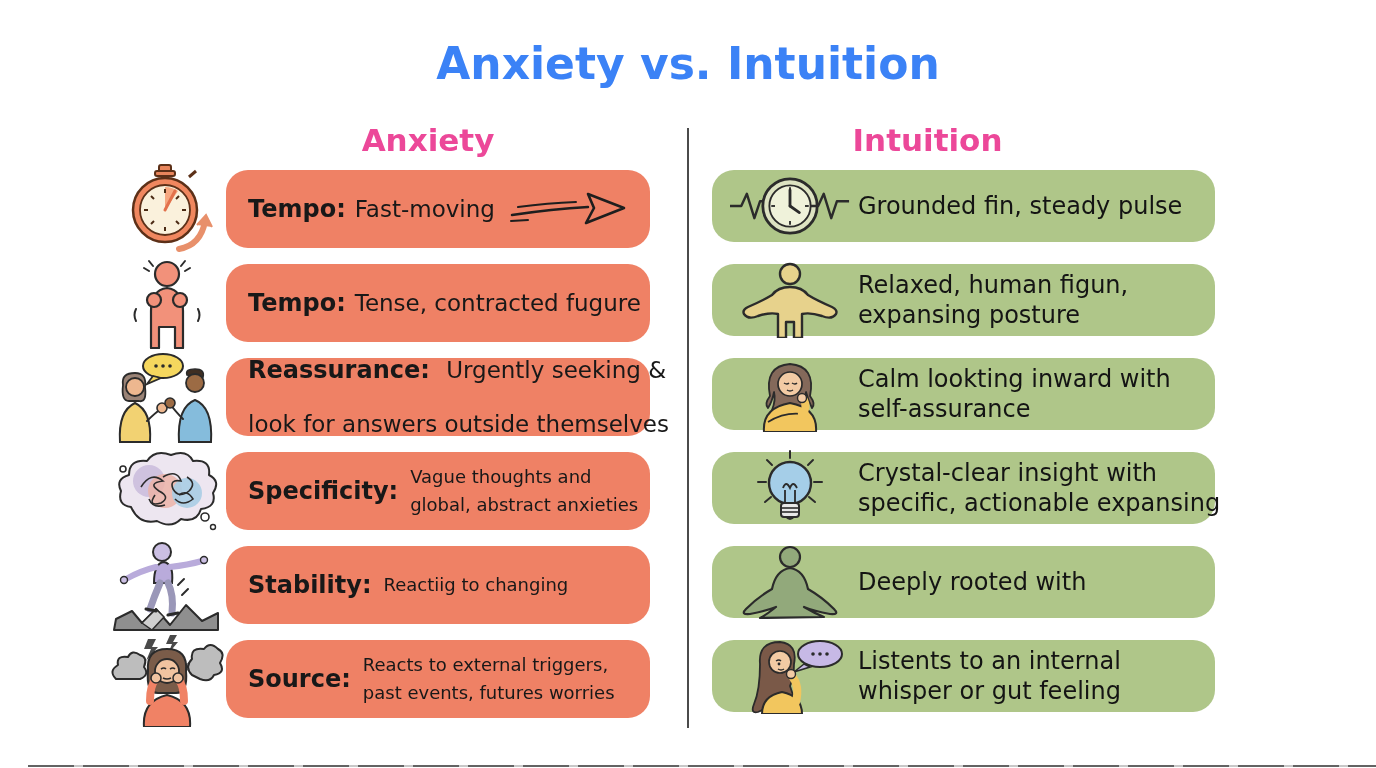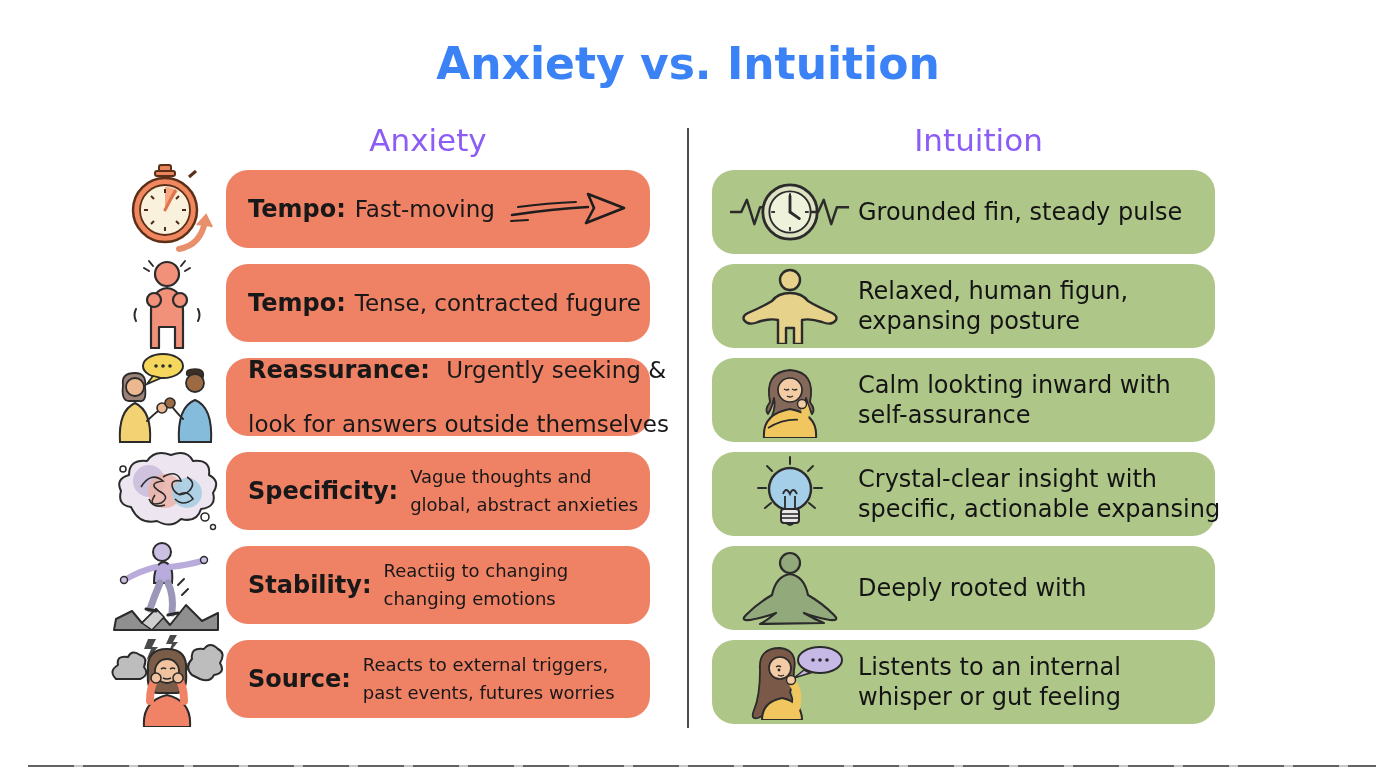--- a/index.html
+++ b/index.html
@@ -2,40 +2,40 @@
 <html><head>
 <meta charset="utf-8">
 <style>
   html,body{margin:0;padding:0;background:#fff;}
   .canvas{position:relative;width:1376px;height:768px;background:#ffffff;overflow:hidden;
           font-family:"DejaVu Sans","Liberation Sans",sans-serif;color:#1a1a1a;}
 
   .title{position:absolute;top:38px;left:0;width:100%;text-align:center;
          font-size:44px;font-weight:bold;color:#3b82f6;}
 
-  .col-header{position:absolute;top:122px;font-size:31px;font-weight:normal;color:#8b5cf6;text-align:center;}
+  .col-header{position:absolute;top:122px;font-size:31px;font-weight:bold;color:#ec4899;text-align:center;}
   .hdr-left{left:228px;width:400px;}
-  .hdr-right{left:727px;width:503px;}
+  .hdr-right{left:676px;width:503px;}
 
   .divider{position:absolute;left:687px;top:128px;width:2px;height:600px;background:#4b4b4b;}
 
   
   .arow{position:absolute;left:108px;width:542px;height:94px;display:flex;align-items:center;}
   .icon-cell{width:118px;min-width:118px;display:flex;justify-content:center;align-items:center;}
   .obox{width:424px;height:78px;background:#EF8165;border-radius:22px;box-sizing:border-box;
         display:flex;align-items:center;padding:0 16px 0 22px;color:#181818;}
   .obox .lbl{font-weight:bold;font-size:24px;white-space:nowrap;}
   .obox .txt{font-size:23px;margin-left:9px;white-space:nowrap;}
   .obox.v-wrap{flex-direction:column;justify-content:center;align-items:flex-start;gap:26px;}
   .obox.v-wrap .wline{font-size:23px;line-height:28px;white-space:nowrap;}
   .obox.v-side .two{margin-left:12px;font-size:18px;line-height:28px;white-space:nowrap;}
   .arrow-wrap{margin-left:auto;margin-right:4px;display:flex;align-items:center;}
 
   
-  .irow{position:absolute;left:712px;width:503px;height:84px;background:#AFC689;border-radius:22px;
+  .irow{position:absolute;left:712px;width:503px;height:72px;background:#AFC689;border-radius:22px;
         box-sizing:border-box;display:flex;align-items:center;padding-left:18px;}
   .iicon-cell{width:120px;min-width:120px;display:flex;justify-content:center;align-items:center;}
   .itxt{margin-left:8px;font-size:24px;line-height:30px;color:#141414;white-space:nowrap;}
 
   .r1{top:162px}.r2{top:256px}.r3{top:350px}.r4{top:444px}.r5{top:538px}.r6{top:632px}
   .g1{top:170px}.g2{top:264px}.g3{top:358px}.g4{top:452px}.g5{top:546px}.g6{top:640px}
 
   .bottom-line{position:absolute;left:28px;right:0;bottom:1px;height:2px;opacity:.8;
      background:repeating-linear-gradient(90deg,#3c3c3c 0 46px,rgba(60,60,60,.35) 46px 55px);}
   svg{display:block;}
@@ -189,21 +189,20 @@
         <g stroke="#2b2b2b" stroke-width="2" stroke-linecap="round">
           <line x1="72" y1="40" x2="66" y2="46"></line>
             <line x1="76" y1="50" x2="70" y2="56"></line>
         </g>
       </svg>
     </div>
     <div class="obox v-side">
       <span class="lbl">Stability:</span>
       <span class="two">
         <div>Reactiig to changing</div>
-        <div>changing emotions</div>
       </span>
     </div>
   </div>
 
   <div class="arow r6">
     <div class="icon-cell">
       <svg width="114" height="96" viewBox="0 0 114 96">
         <g fill="#BDBDBD" stroke="#2b2b2b" stroke-width="2" stroke-linejoin="round">
           <path d="M6 48 Q-2 40 8 34 Q6 24 18 26 Q22 18 30 24 Q38 26 34 36 Q40 44 30 48 Z"></path>
           <path d="M82 44 Q74 36 82 28 Q80 16 94 18 Q100 10 108 18 Q116 22 110 32 Q116 42 104 44 Q100 52 90 48 Z"></path>

